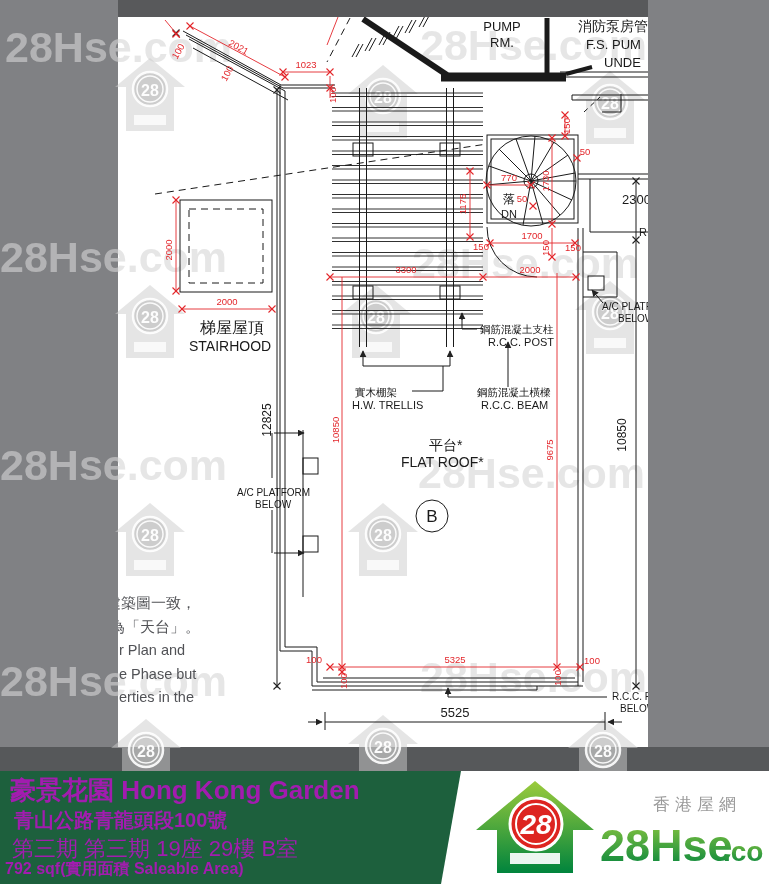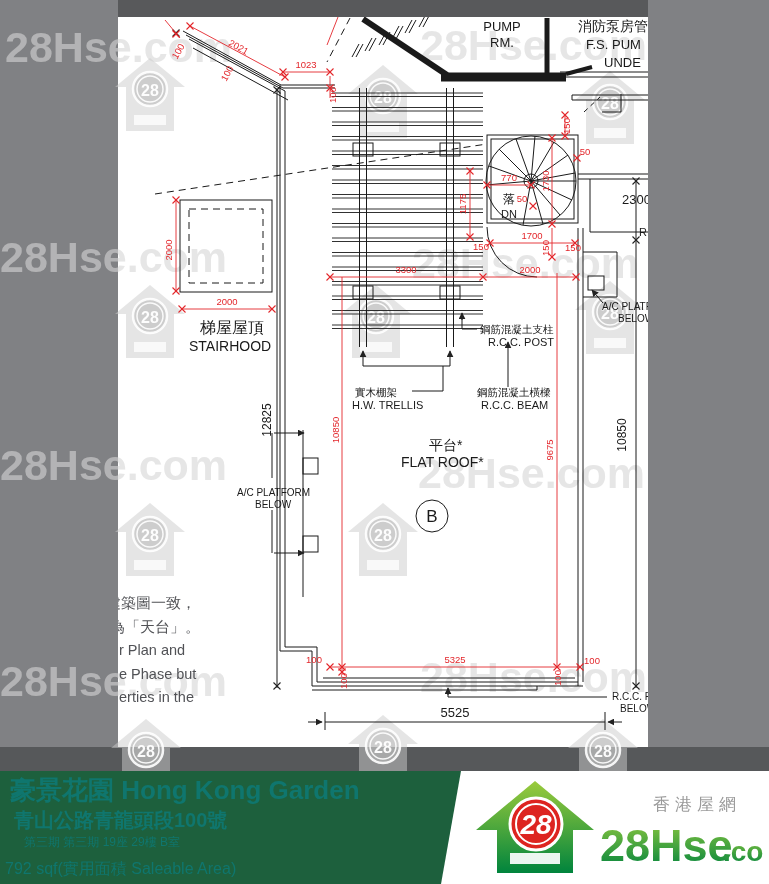--- a/index.html
+++ b/index.html
@@ -6,25 +6,25 @@
   body{font-family:"Liberation Sans",sans-serif;}
   .screen{position:relative;width:769px;height:884px;background:#808184;overflow:hidden;}
   .top-strip{position:absolute;left:118px;top:0;width:530px;height:17px;background:#58595B;}
   .bottom-strip{position:absolute;left:0;top:747px;width:769px;height:24px;background:#56585A;}
   .paper{position:absolute;left:118px;top:17px;width:530px;height:730px;background:#ffffff;}
   .plan-svg{position:absolute;left:118px;top:17px;width:530px;height:730px;}
   .wm-layer{position:absolute;left:0;top:0;width:769px;height:884px;pointer-events:none;}
   .footer{position:absolute;left:0;top:771px;width:769px;height:113px;background:#ffffff;}
   .footer-green{position:absolute;left:0;top:0;width:769px;height:113px;background:#1D603D;
     clip-path:polygon(0 0,461px 0,441px 113px,0 113px);}
-  .f-line{position:absolute;color:#0f766e;white-space:nowrap;}
+  .f-line{position:absolute;color:#a21caf;white-space:nowrap;}
   .f1{left:10px;top:2px;font-size:26px;font-weight:bold;}
   .f2{left:14px;top:36px;font-size:20px;font-weight:bold;}
-  .f3{left:24px;top:63px;font-size:12px;}
-  .f4{left:5px;top:88px;font-size:16px;font-weight:normal;}
+  .f3{left:12px;top:63px;font-size:22px;}
+  .f4{left:5px;top:88px;font-size:16px;font-weight:bold;}
   .logo-svg{position:absolute;left:470px;top:6px;width:295px;height:104px;}
   svg text{font-family:"Liberation Sans",sans-serif;}
   .blk{stroke:#1a1a1a;stroke-width:1;fill:none;}
   .red{stroke:#E3262B;stroke-width:0.9;fill:none;}
   .rtxt{fill:#E3262B;font-size:9.5px;}
   .btxt{fill:#1a1a1a;}
   .note{fill:#515256;}
 </style>
 </head>
 <body>

